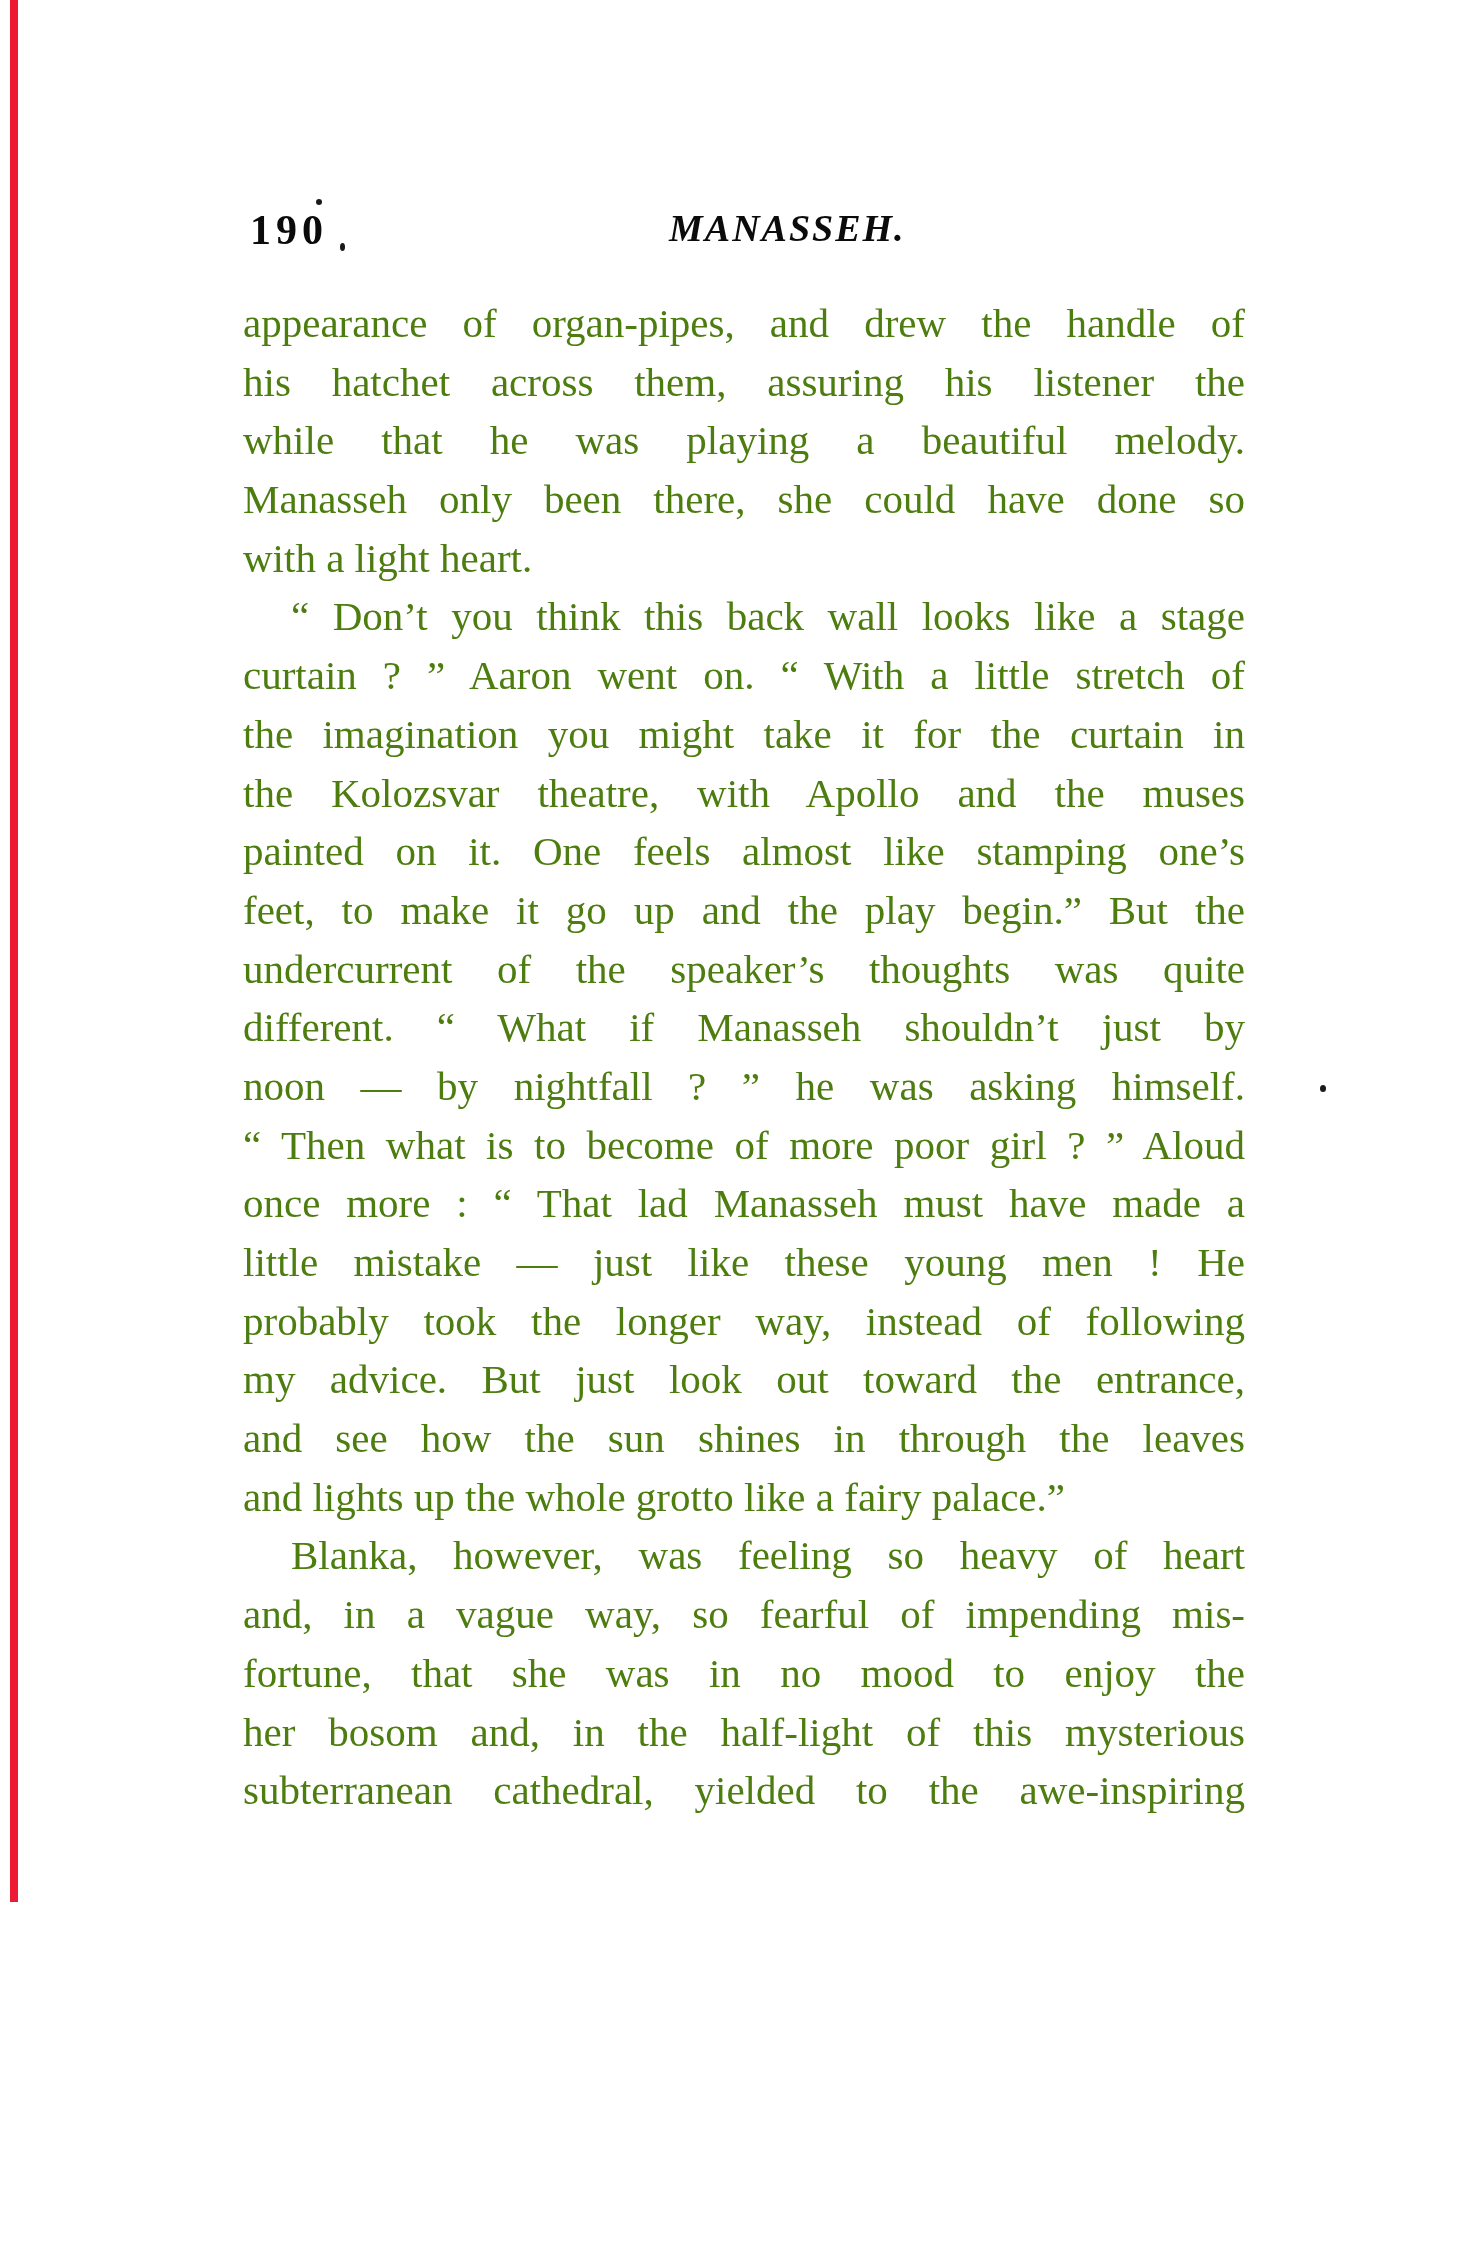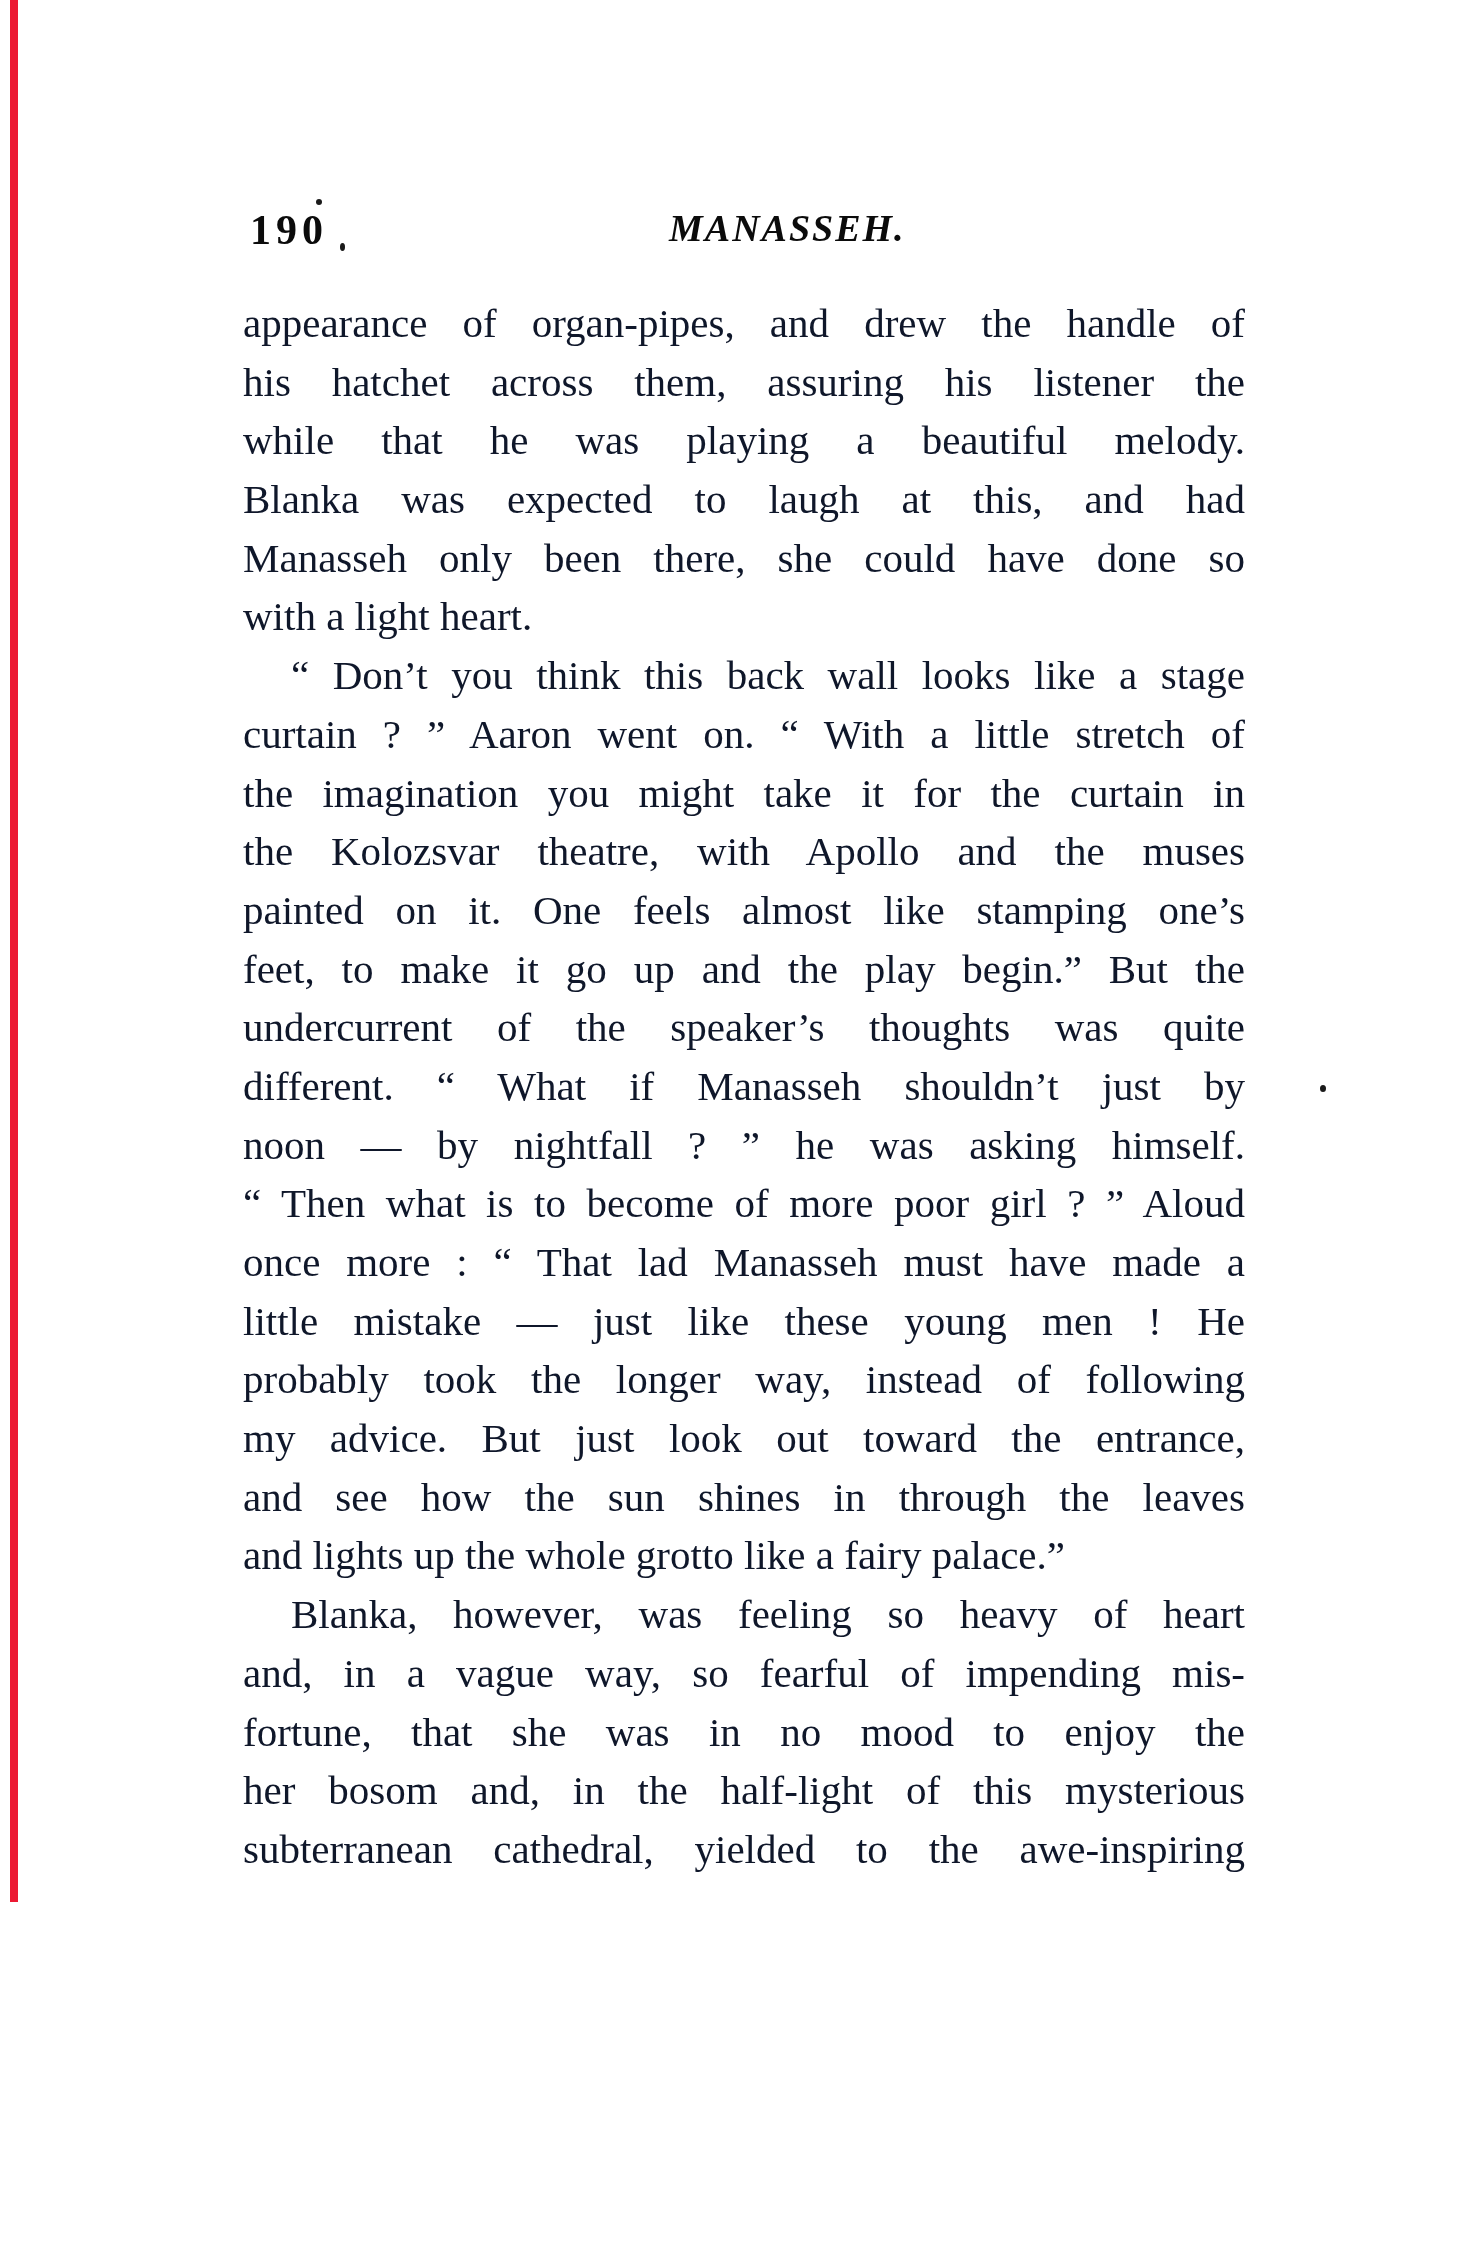--- a/index.html
+++ b/index.html
@@ -50,21 +50,21 @@
     position: absolute;
     left: 243px; top: 294px;
     width: 1002px;
   }
   .line {
     height: 58.7px;
     line-height: 58.7px;
     font-size: 41px;
     text-align: justify;
     text-align-last: justify;
-    color: #0f172a;
+    color: #4d7c0f;
   }
   .line.indent { padding-left: 48px; }
   .line.nojust { text-align-last: left; }
 
   
   .speck {
     position: absolute;
     background: #1a1a1a;
     border-radius: 50%;
   }
@@ -101,21 +101,20 @@
   <div class="edge-left" style="background: rgb(236, 26, 51);"></div>
   <div class="edge-bottom" style="background: rgb(236, 26, 51);"></div>
 
   <div class="page-number">190</div>
   <div class="running-title">MANASSEH.</div>
 
   <div class="text-block">
       <div class="line">appearance of organ-pipes, and drew the handle of</div>
       <div class="line">his hatchet across them, assuring his listener the</div>
       <div class="line">while that he was playing a beautiful melody.</div>
-      <div class="line">Blanka was expected to laugh at this, and had</div>
       <div class="line">Manasseh only been there, she could have done so</div>
       <div class="line nojust">with a light heart.</div>
       <div class="line indent">“ Don’t you think this back wall looks like a stage</div>
       <div class="line">curtain ? ” Aaron went on. “ With a little stretch of</div>
       <div class="line">the imagination you might take it for the curtain in</div>
       <div class="line">the Kolozsvar theatre, with Apollo and the muses</div>
       <div class="line">painted on it. One feels almost like stamping one’s</div>
       <div class="line">feet, to make it go up and the play begin.” But the</div>
       <div class="line">undercurrent of the speaker’s thoughts was quite</div>
       <div class="line">different. “ What if Manasseh shouldn’t just by</div>

